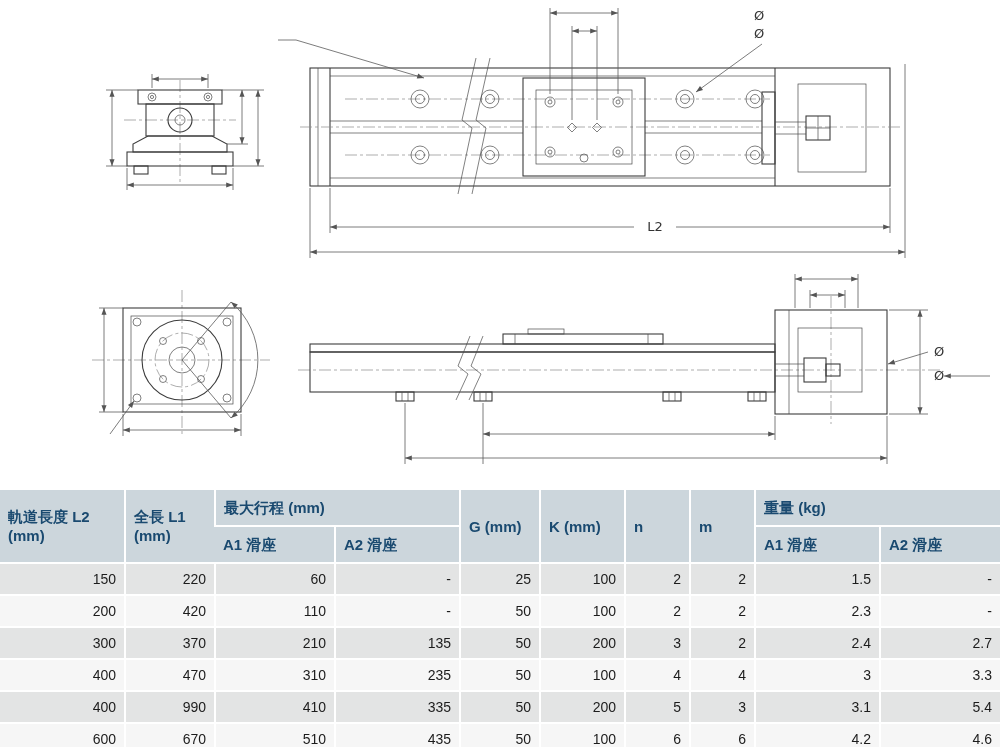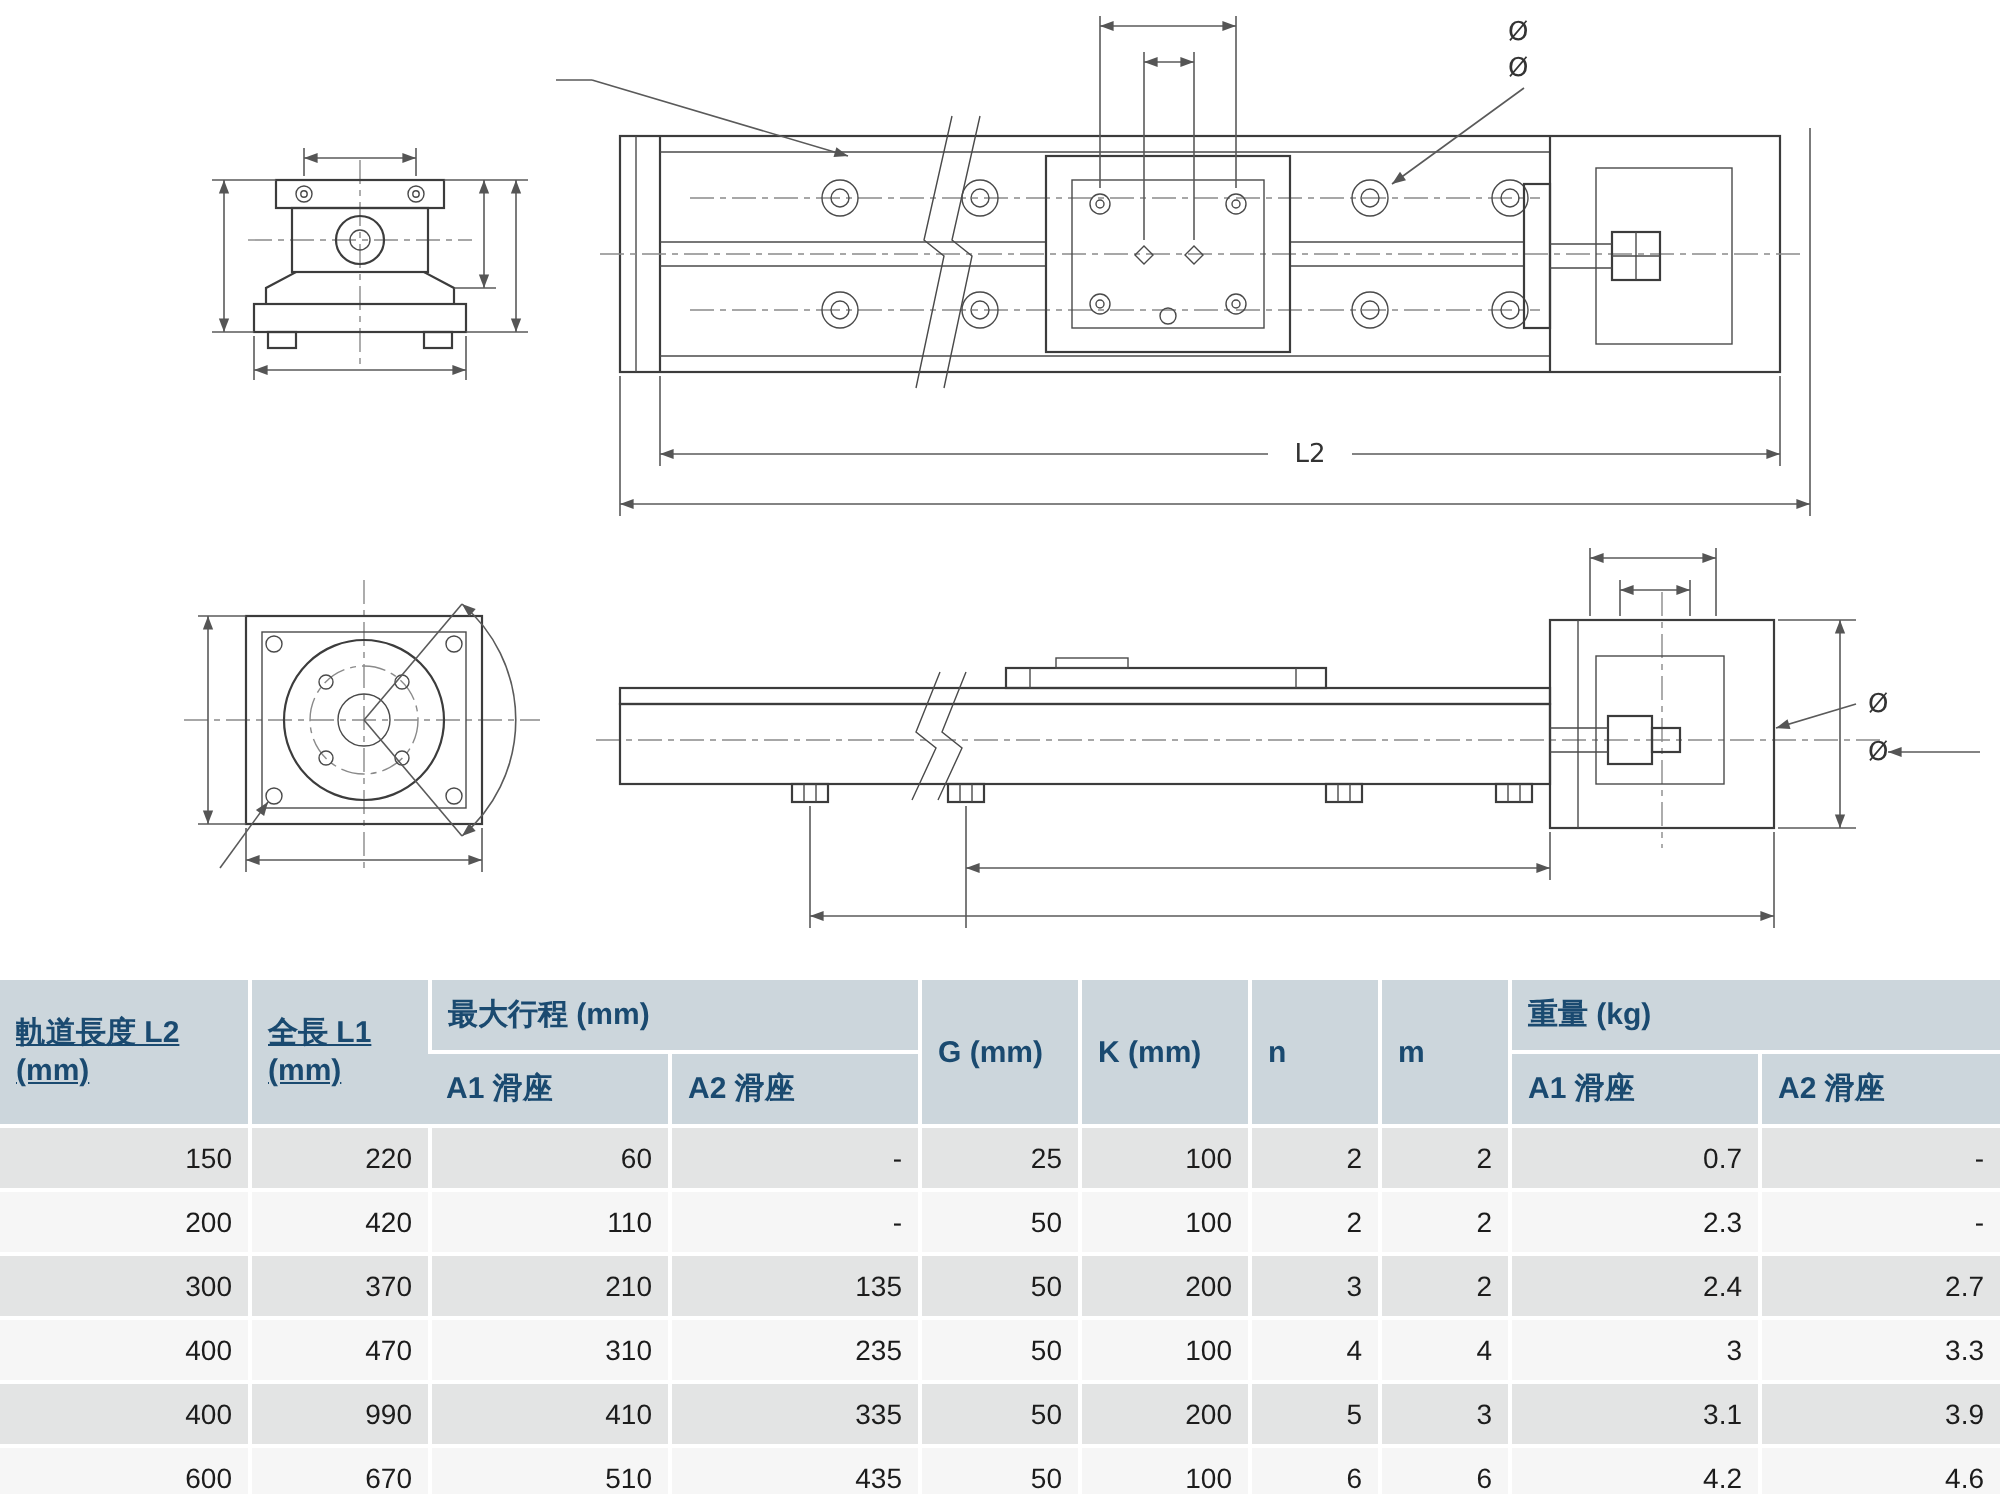--- a/index.html
+++ b/index.html
@@ -13,21 +13,21 @@
   svg .t{stroke:#4a4a4a;stroke-width:0.7;fill:none}
   svg .d{stroke:#5a5a5a;stroke-width:0.8;fill:none}
   svg .c{stroke:#8a8a8a;stroke-width:0.7;fill:none;stroke-dasharray:12 3 3 3}
   svg .lab{fill:#333;font-size:13px;font-family:"DejaVu Sans",sans-serif}
   
   table{border-collapse:collapse;width:1000px;table-layout:fixed;font-size:14px;color:#1c1c1c;}
   thead th{
     background:#ccd6dc;color:#1a4a70;font-weight:700;text-align:left;
     padding:8px 8px;vertical-align:middle;border-left:2px solid #fff;font-size:15px;line-height:19px;
   }
-  thead th .line{display:block;text-decoration:underline;}
+  thead th .line{display:block;}
   thead tr:nth-child(2) th{border-top:2px solid #fff;margin-top:10px;}
   th:first-child,td:first-child{border-left:none;}
   tbody td{padding:6px 8px;border-left:2px solid #fff;border-top:2px solid #fff;line-height:18px;text-align:right;}
   tbody tr:nth-child(odd){background:#e3e4e4;}
   tbody tr:nth-child(even){background:#f6f6f6;}
 </style>
 </head>
 <body>
 
 <div class="drawing-wrap">
@@ -280,21 +280,21 @@
     <tbody>
         <tr>
           <td>150</td>
           <td>220</td>
           <td>60</td>
           <td>-</td>
           <td>25</td>
           <td>100</td>
           <td>2</td>
           <td>2</td>
-          <td>0.7</td>
+          <td>1.5</td>
           <td>-</td>
         </tr>
         <tr>
           <td>200</td>
           <td>420</td>
           <td>110</td>
           <td>-</td>
           <td>50</td>
           <td>100</td>
           <td>2</td>
@@ -329,21 +329,21 @@
         <tr>
           <td>400</td>
           <td>990</td>
           <td>410</td>
           <td>335</td>
           <td>50</td>
           <td>200</td>
           <td>5</td>
           <td>3</td>
           <td>3.1</td>
-          <td>3.9</td>
+          <td>5.4</td>
         </tr>
         <tr>
           <td>600</td>
           <td>670</td>
           <td>510</td>
           <td>435</td>
           <td>50</td>
           <td>100</td>
           <td>6</td>
           <td>6</td>

